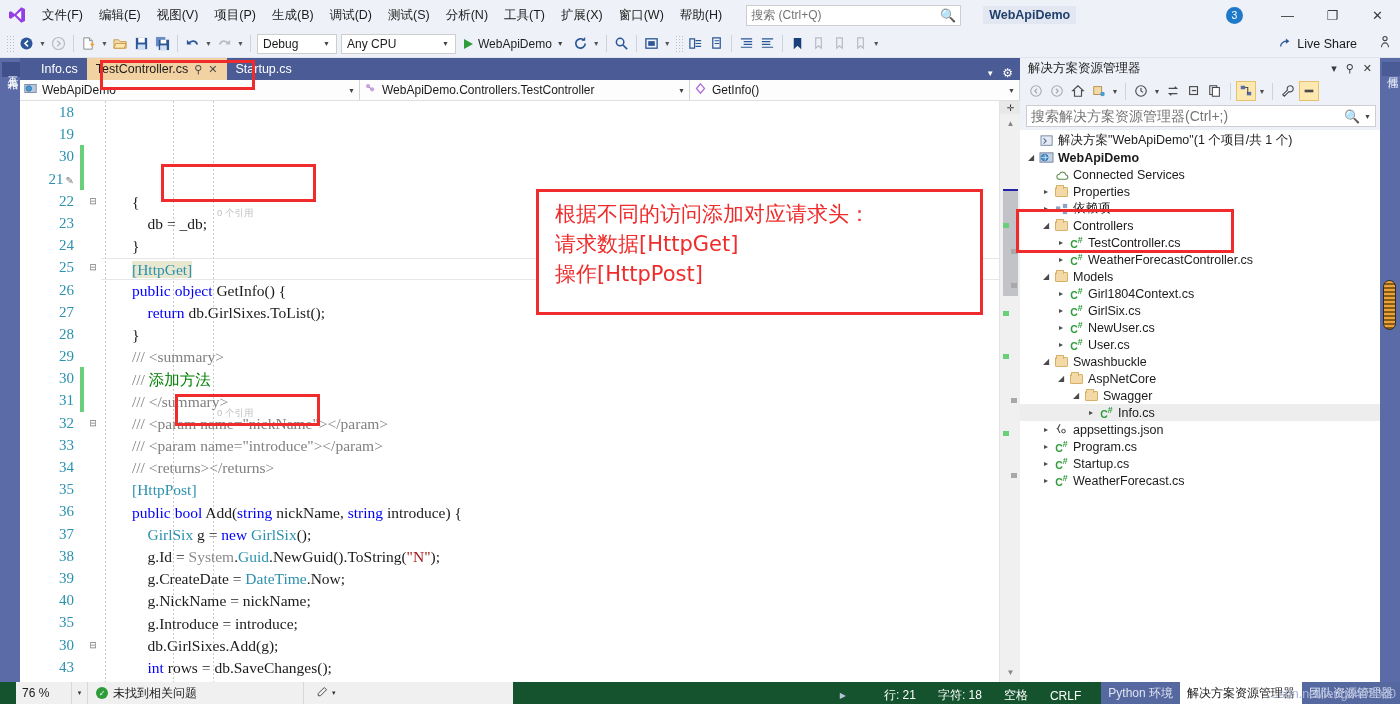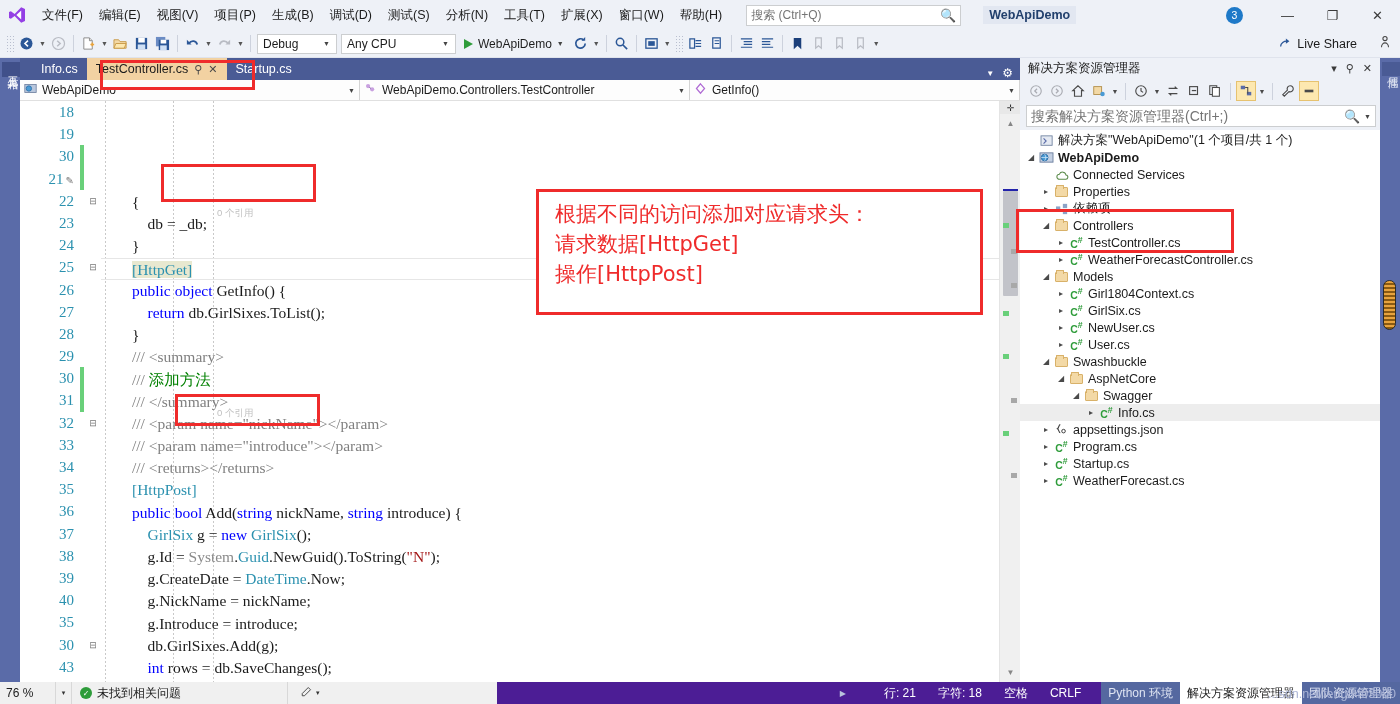--- a/index.html
+++ b/index.html
@@ -141,22 +141,22 @@
   .ticon{ width:17px; flex:none; display:flex;align-items:center;justify-content:center;}
   .tlabel{ padding-left:3px;}
   .bold{ font-weight:bold;}
   .cs-ico{ color:#2e9c3a; font-size:10.5px; font-weight:bold; font-family:"Liberation Sans",sans-serif;}
   .folder{ width:13px;height:10px;background:#f3d9a6;border:1px solid #d8b169;border-radius:1px;
     position:relative;}
   .folder:before{content:"";position:absolute;top:-3px;left:0;width:6px;height:3px;
     background:#f3d9a6;border:1px solid #d8b169;border-bottom:0;border-radius:1px 1px 0 0;}
 
   
-  .statusbar{ position:absolute; left:0; right:0; bottom:0; height:22px; background:#4c1d95;
-    display:flex; align-items:center; color:#fff; font-size:12px;}
+  .statusbar{ position:absolute; left:0; right:0; bottom:0; height:22px; background:#14532d;
+    display:flex; align-items:flex-end; color:#fff; font-size:12px;padding-left:16px;}
   .sb-left{ display:flex; align-items:center; background:#f0f0f0; color:#1b1b1b; height:22px;}
   .zoombox{ width:56px; padding-left:6px; display:flex; align-items:center; border-right:1px solid #d8d8d8; height:22px;}
   .zoom-caret{ width:16px; display:flex;align-items:center;justify-content:center;font-size:7px;color:#333;
      border-right:1px solid #d8d8d8; height:22px;}
   .sb-issue{ display:flex; align-items:center; gap:5px; padding:0 10px 0 8px; height:22px; min-width:215px;}
   .ok-circle{ width:12px;height:12px;border-radius:50%;background:#2e9c3a;color:#fff;font-size:8px;
      display:flex;align-items:center;justify-content:center;}
   .sb-pen{ display:flex;align-items:center;gap:4px; padding:0 12px; border-left:1px solid #d8d8d8; height:22px;}
   .sb-blank{ flex:1; height:22px;}
   .sb-mid{ display:flex; align-items:center; gap:22px; color:#fff; padding:0 16px;}

